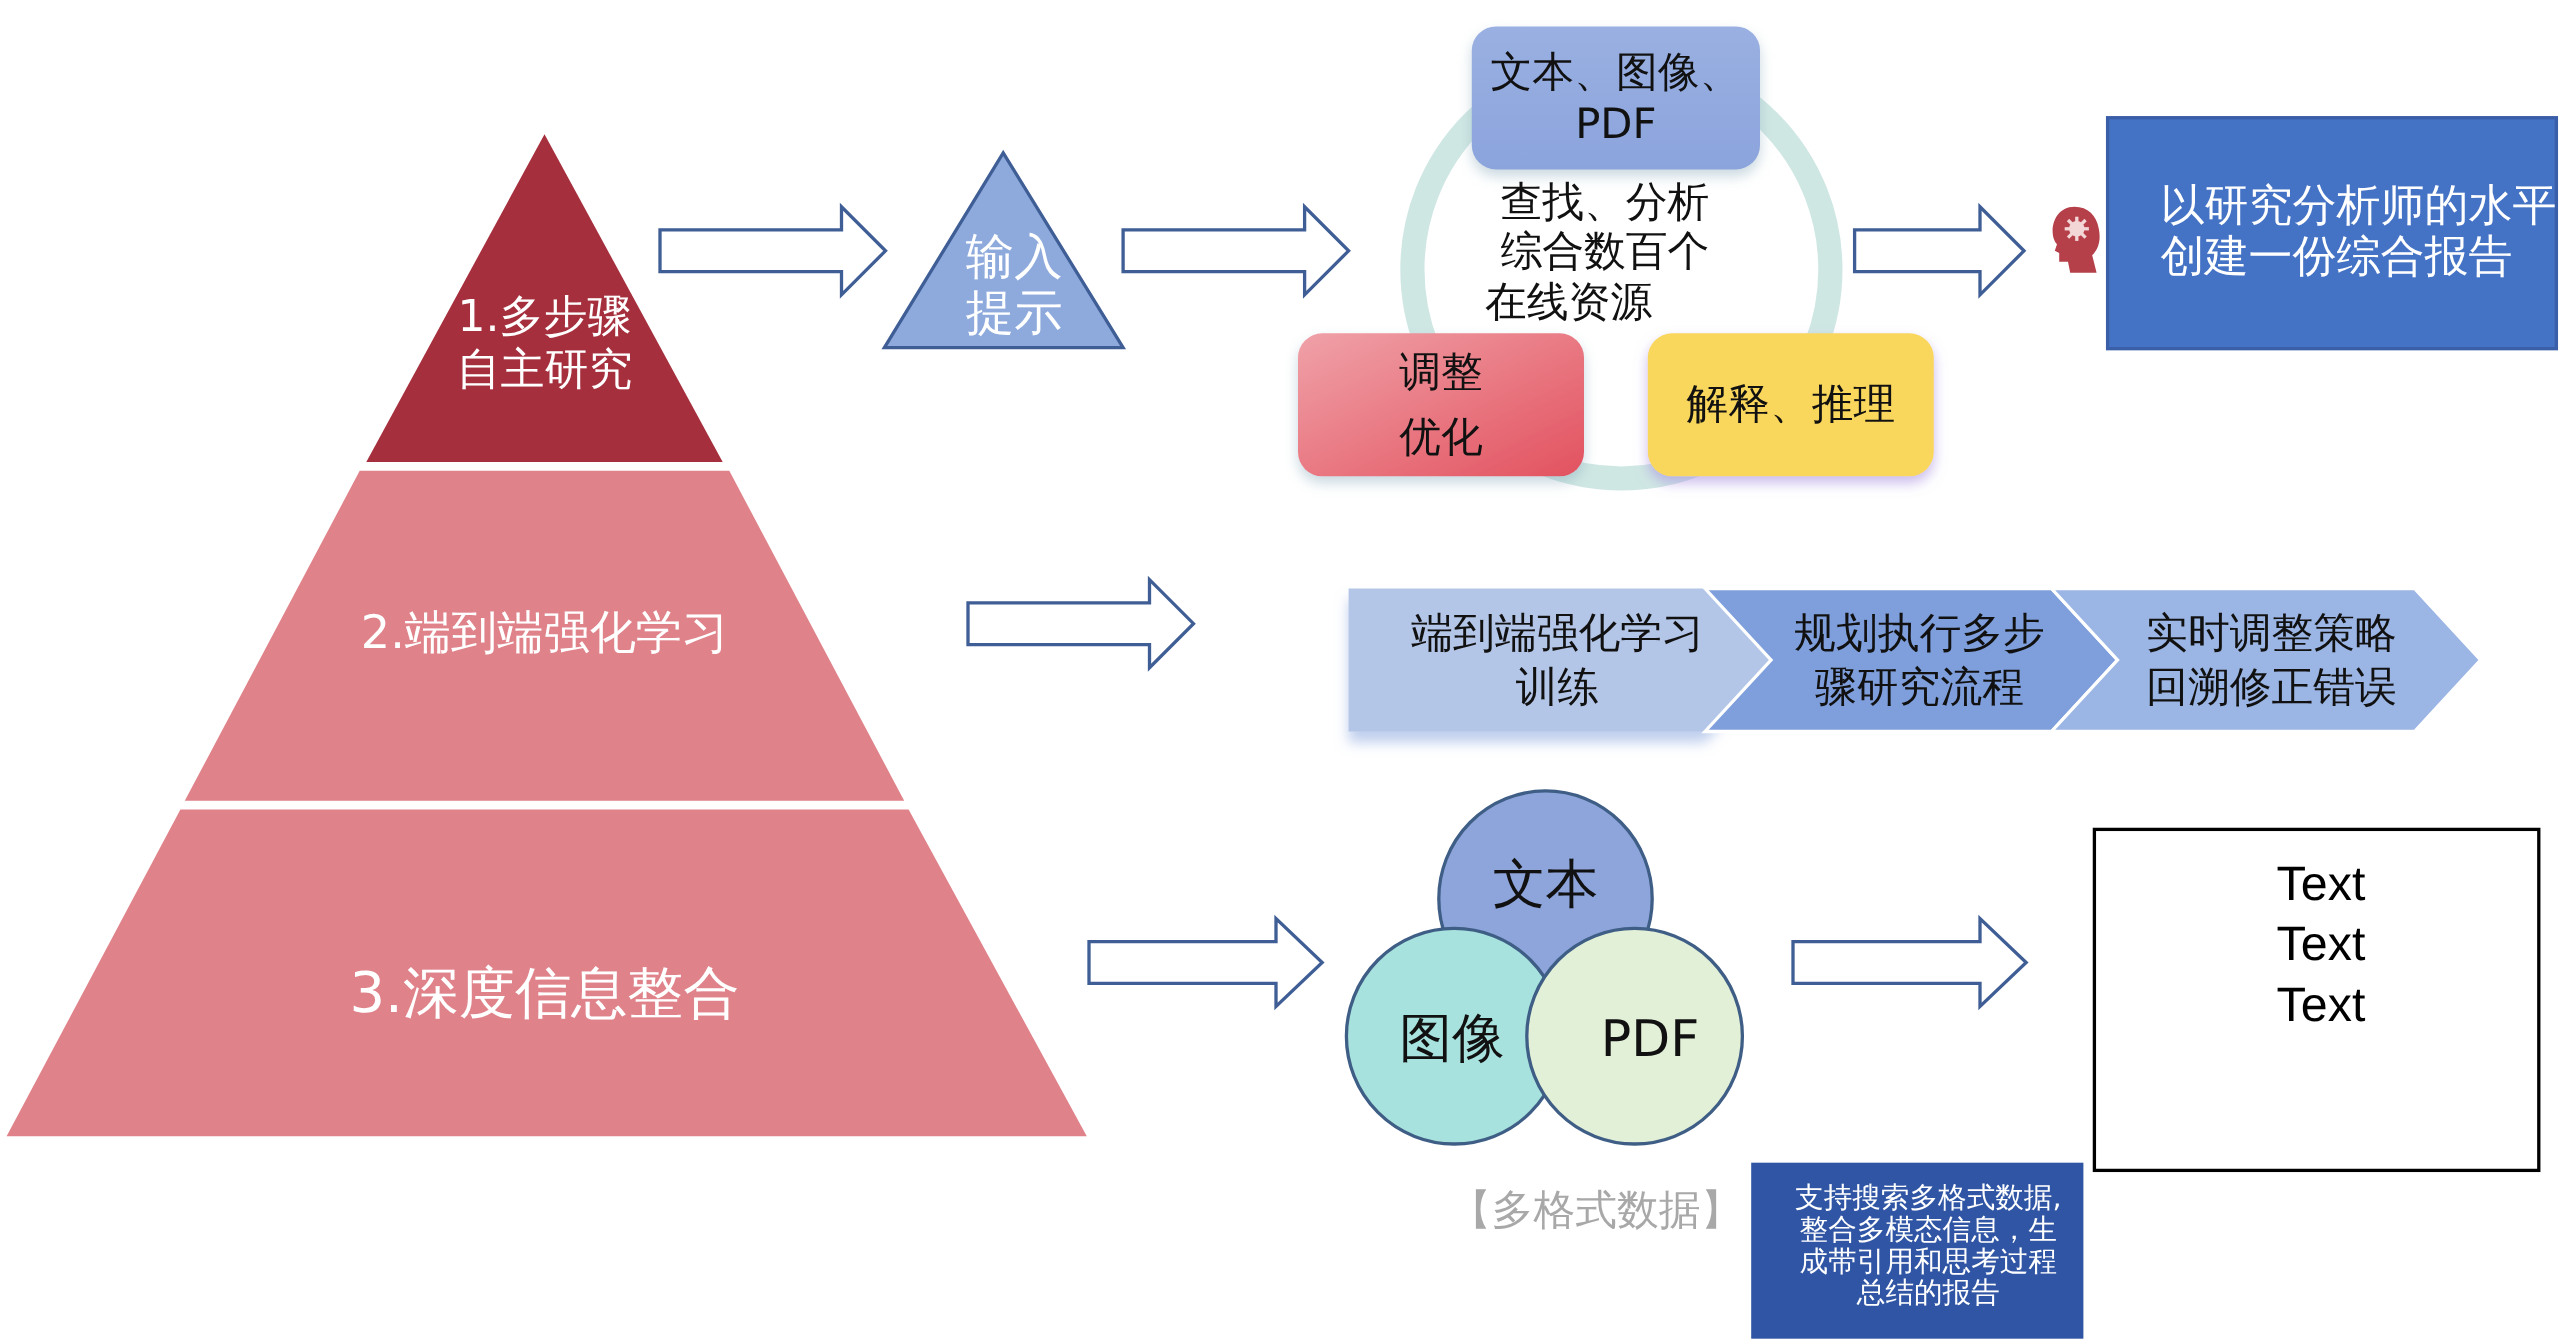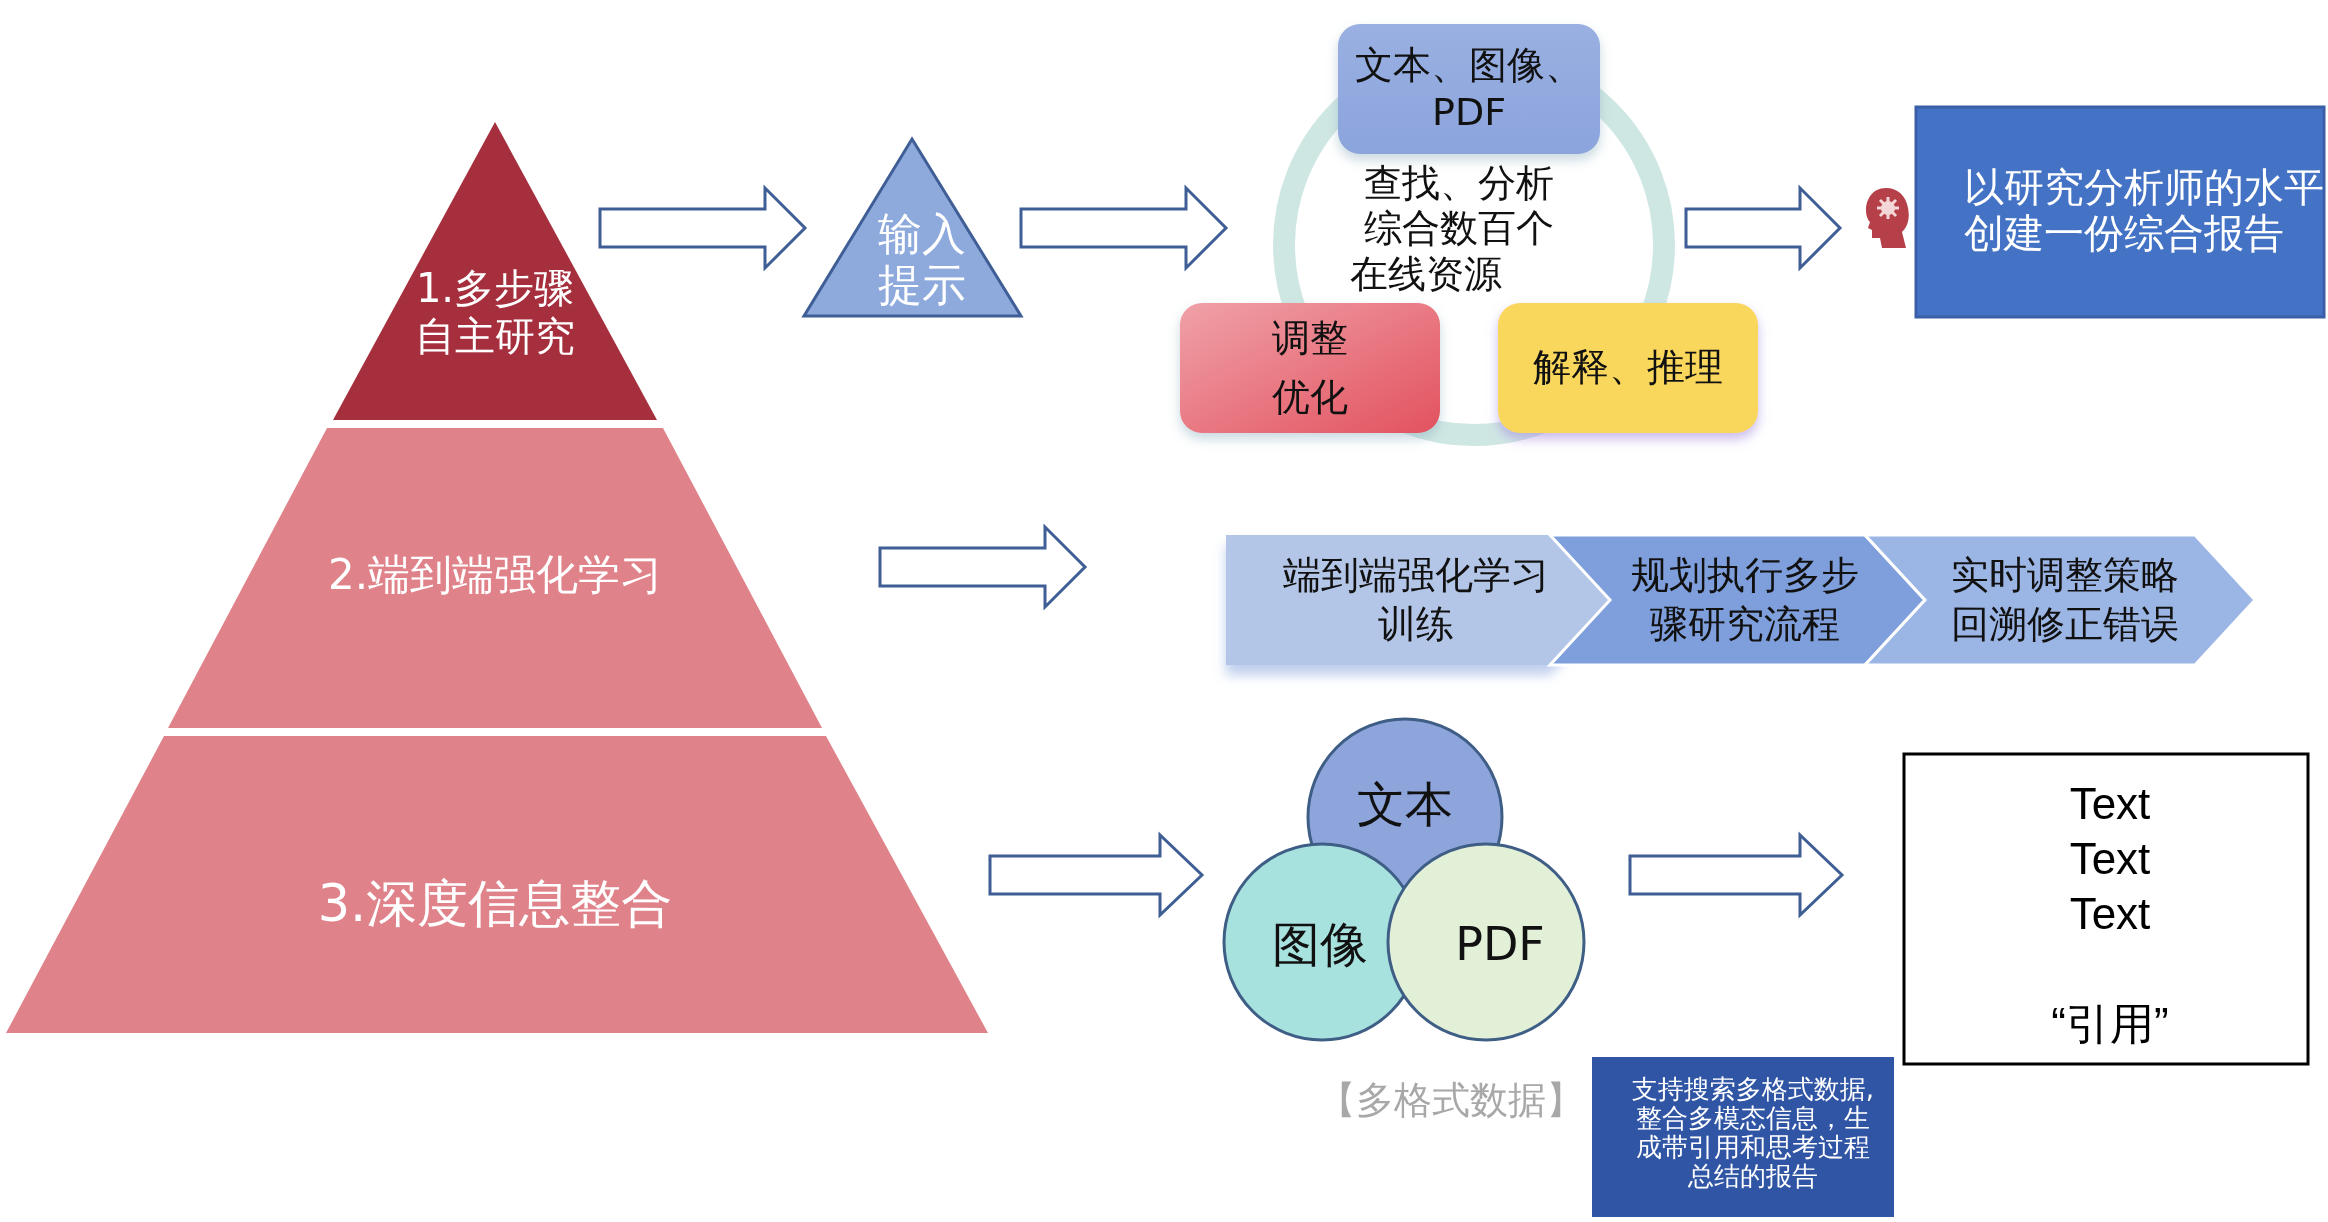--- a/index.html
+++ b/index.html
@@ -147,14 +147,13 @@
   <div>整合多模态信息，生</div>
   <div>成带引用和思考过程</div>
   <div>总结的报告</div>
 </div>
 
 <div class="abs" style="left:1930px;top:776px;width:360px;color:#000;font-family:'Liberation Sans',sans-serif;font-size:44px;line-height:55px;">
   <div>Text</div>
   <div>Text</div>
   <div>Text</div>
   <div style="height:55px;"></div>
-  <div>“引用”</div>
 </div>
 
 </body></html>

